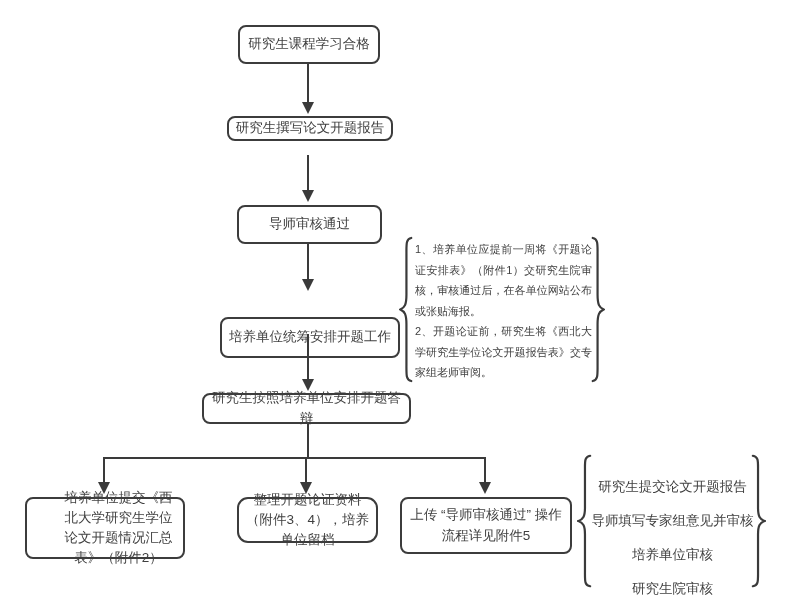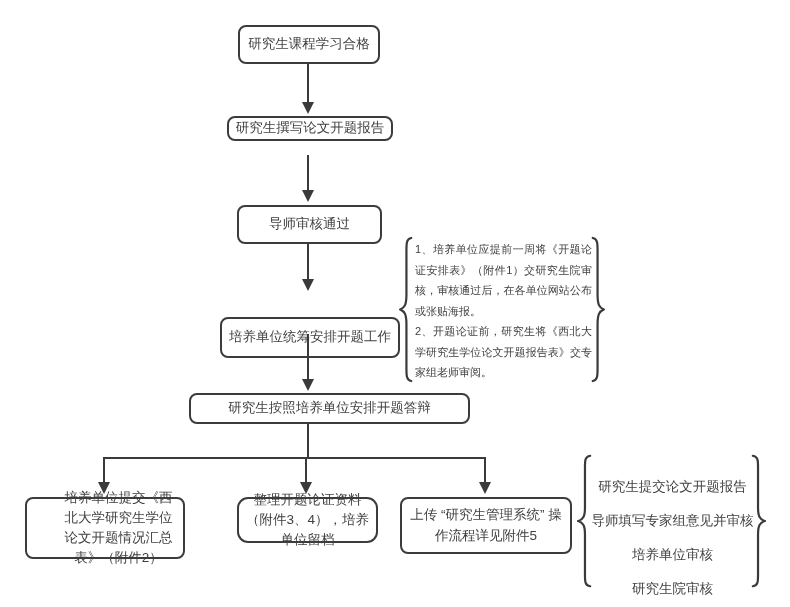--- a/index.html
+++ b/index.html
@@ -27,21 +27,21 @@
     display: flex;
     align-items: center;
     justify-content: center;
     text-align: center;
     padding: 2px 5px;
   }
   .n1 { left: 238px; top: 25px;  width: 142px; height: 39px; }
   .n2 { left: 227px; top: 116px; width: 166px; height: 25px; }
   .n3 { left: 237px; top: 205px; width: 145px; height: 39px; }
   .n4 { left: 220px; top: 293px; width: 180px; height: 41px; margin-top: 24px; }
-  .n5 { left: 189px; top: 393px; width: 281px; height: 31px; text-align: right; }
+  .n5 { left: 202px; top: 393px; width: 209px; height: 31px; }
   .n6 { left: 25px;  top: 497px; width: 160px; height: 62px; padding-left: 32px; }
   .n7 { left: 237px; top: 497px; width: 141px; height: 46px; border-radius: 11px; }
   .n8 { left: 400px; top: 497px; width: 172px; height: 57px; }
 
   .vline {
     position: absolute;
     width: 2px;
     background: #3a3a3a;
   }
   .hline {
@@ -124,21 +124,21 @@
 
 <div class="canvas">
 
   <div class="node n1">研究生课程学习合格</div>
   <div class="node n2">研究生撰写论文开题报告</div>
   <div class="node n3">导师审核通过</div>
   <div class="node n4">培养单位统筹安排开题工作</div>
   <div class="node n5">研究生按照培养单位安排开题答辩</div>
   <div class="node n6">培养单位提交《西北大学研究生学位论文开题情况汇总表》（附件2）</div>
   <div class="node n7">整理开题论证资料（附件3、4），培养单位留档</div>
-  <div class="node n8">上传 “研究生管理系统” 操作流程详见附件5</div>
+  <div class="node n8">上传 “导师审核通过” 操作流程详见附件5</div>
 
   <div class="vline a1l"></div>
   <div class="arrowhead a1h"></div>
   <div class="vline a2l"></div>
   <div class="arrowhead a2h"></div>
   <div class="vline a3l"></div>
   <div class="arrowhead a3h"></div>
   <div class="vline a4l"></div>
   <div class="arrowhead a4h"></div>
 

